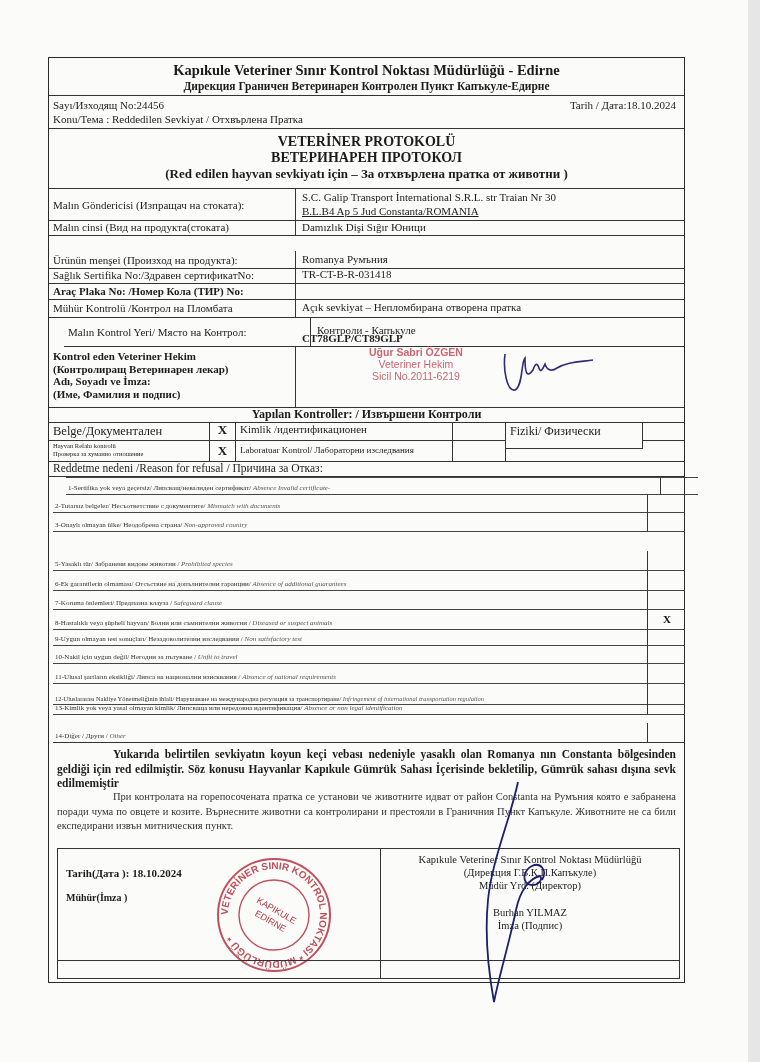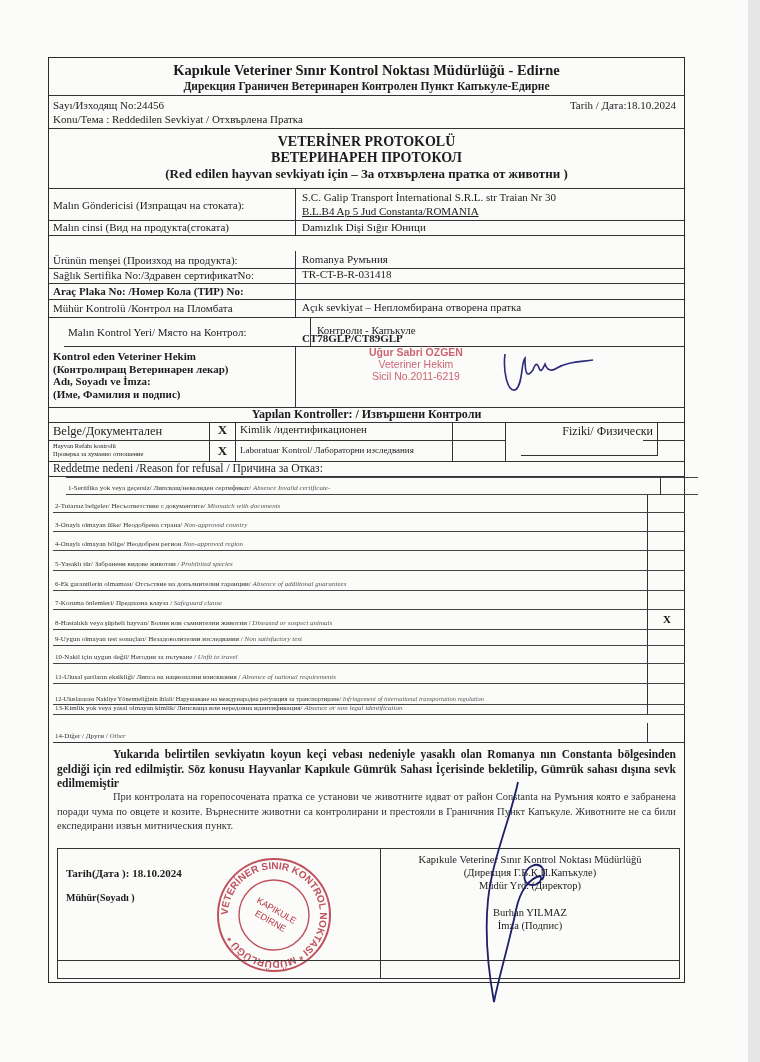--- a/index.html
+++ b/index.html
@@ -129,21 +129,21 @@
       <path d="M4 6 C 2 22, 6 44, 14 42 C 22 38, 20 14, 24 10 C 24 26, 26 30, 32 22 C 34 16, 36 14, 38 20 C 40 26, 42 20, 44 16 C 46 22, 50 24, 56 20 C 66 14, 78 14, 92 12" fill="none" stroke="#2e2b7a" stroke-width="1.6"></path>
     </svg>
   </div>
 
   <div class="ctl-title" style="top:349px;height:15px;">Yapılan Kontroller: / Извършени Контроли</div>
   <div class="ctl-grid" style="top:364px;height:40px;">
     <div class="cell" style="left:0;top:0;width:161px;height:19px;font-size:12.5px;padding:2px 4px;">Belge/Документален</div>
     <div class="cell" style="left:161px;top:0;width:26px;height:19px;text-align:center;font-weight:bold;font-size:13px;">X</div>
     <div class="cell" style="left:187px;top:0;width:217px;height:19px;font-size:11px;padding:1px 4px;">Kimlik /идентификационен</div>
     <div class="cell" style="left:404px;top:0;width:53px;height:19px;"></div>
-    <div class="cell" style="left:472px;top:0;width:137px;height:34px;font-size:12px;padding:2px 4px;text-align:right;">Fiziki/ Физически</div>
+    <div class="cell" style="left:457px;top:0;width:137px;height:27px;font-size:12px;padding:2px 4px;">Fiziki/ Физически</div>
     <div class="cell" style="left:594px;top:0;width:41px;height:19px;border-right:none;"></div>
 
     <div class="cell" style="left:0;top:19px;width:161px;height:21px;font-size:6.5px;padding:1px 4px;line-height:8px;">
       <div>Hayvan Refahı kontrolü</div>
       <div>Проверка за хуманно отношение</div>
     </div>
     <div class="cell" style="left:161px;top:19px;width:26px;height:21px;text-align:center;font-weight:bold;font-size:13px;padding-top:2px;">X</div>
     <div class="cell" style="left:187px;top:19px;width:217px;height:21px;font-size:9px;padding:4px 4px;">Laboratuar Kontrol/ Лабораторни изследвания</div>
     <div class="cell" style="left:404px;top:19px;width:53px;height:21px;"></div>
     <div class="cell" style="left:457px;top:19px;width:178px;height:21px;border-right:none;"></div>
@@ -157,24 +157,20 @@
       <span class="chk"></span>
     </div>
     <div class="reason" style="top:18px;height:18px;">
       <span class="txt"><span>2-Tutarsız belgeler/ Несъответствие с документите/ </span><i>Mismatch with documents</i></span>
       <span class="chk"></span>
     </div>
     <div class="reason" style="top:36px;height:19px;">
       <span class="txt"><span>3-Onaylı olmayan ülke/ Неодобрена страна/ </span><i>Non-approved country</i></span>
       <span class="chk"></span>
     </div>
-    <div class="reason" style="top:55px;height:19px;">
-      <span class="txt"><span>4-Onaylı olmayan bölge/ Неодобрен регион </span><i>Non-approved region</i></span>
-      <span class="chk"></span>
-    </div>
     <div class="reason" style="top:74px;height:20px;">
       <span class="txt"><span>5-Yasaklı tür/ Забранени видове животни / </span><i>Prohibited species</i></span>
       <span class="chk"></span>
     </div>
     <div class="reason" style="top:94px;height:20px;">
       <span class="txt"><span>6-Ek garantilerin olmaması/ Отсъствие на допълнителни гаранции/ </span><i>Absence of additional guarantees</i></span>
       <span class="chk"></span>
     </div>
     <div class="reason" style="top:114px;height:19px;">
       <span class="txt"><span>7-Koruma önlemleri/ Предпазна клауза / </span><i>Safeguard clause</i></span>
@@ -209,21 +205,21 @@
       <span class="chk"></span>
     </div>
   </div>
 
   <div class="para tr" style="top:689px;text-indent:56px;">Yukarıda belirtilen sevkiyatın koyun keçi vebası nedeniyle yasaklı olan Romanya nın Constanta bölgesinden geldiği  için red edilmiştir. Söz konusu Hayvanlar Kapıkule Gümrük Sahası İçerisinde bekletilip, Gümrük sahası dışına sevk edilmemiştir</div>
   <div class="para bg" style="top:732px;text-indent:56px;">При контролата на горепосочената пратка се установи че животните идват от район Constanta на Румъния която е забранена поради чума по овцете и козите. Върнесните животни са контролирани и престояли в Граничния Пункт Капъкуле. Животните не са били експедирани извън митническия пункт.</div>
 
   <div class="sig-box" style="top:790px;height:131px;">
     <div class="sig-left">
       <div class="d">Tarih(Дата ): 18.10.2024</div>
-      <div class="m">Mühür(Soyadı )</div>
+      <div class="m">Mühür(İmza )</div>
       <svg style="left:156px;top:6px;" width="120" height="120" viewBox="0 0 120 120">
         <defs>
           <path id="sealRing" d="M60,60 m-46,0 a46,46 0 1,1 92,0 a46,46 0 1,1 -92,0"></path>
         </defs>
         <circle cx="60" cy="60" r="56" fill="none" stroke="#b5323f" stroke-width="2" opacity=".85"></circle>
         <circle cx="60" cy="60" r="35" fill="none" stroke="#b5323f" stroke-width="1.4" opacity=".85"></circle>
         <text font-family="Liberation Sans, sans-serif" font-size="10" fill="#b5323f" font-weight="bold" opacity=".85">
           <textPath href="#sealRing">VETERİNER SINIR KONTROL NOKTASI * MÜDÜRLÜĞÜ *</textPath>
         </text>
         <text x="60" y="58" text-anchor="middle" font-family="Liberation Sans, sans-serif" font-size="9" fill="#b5323f" transform="rotate(30 60 60)">KAPIKULE</text>

